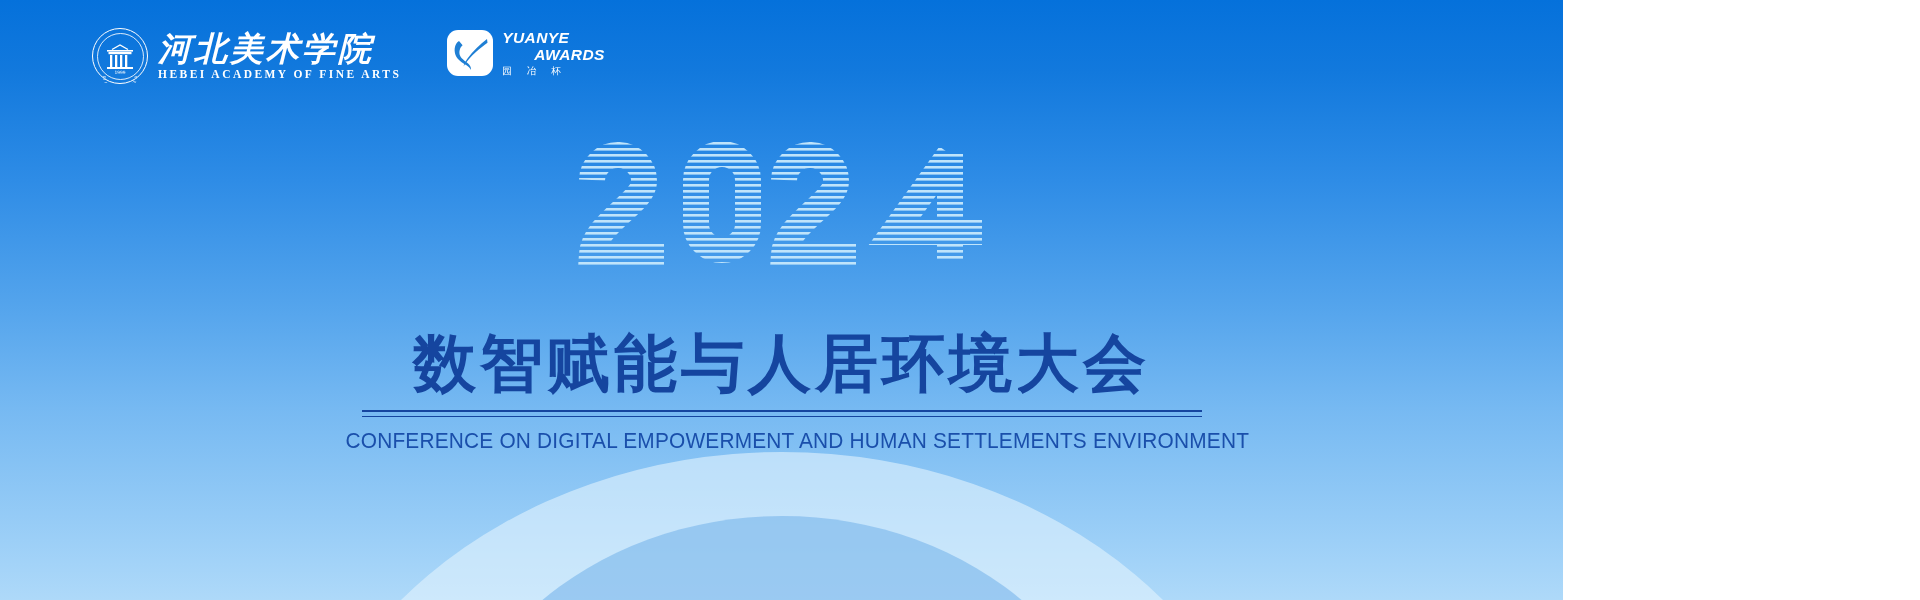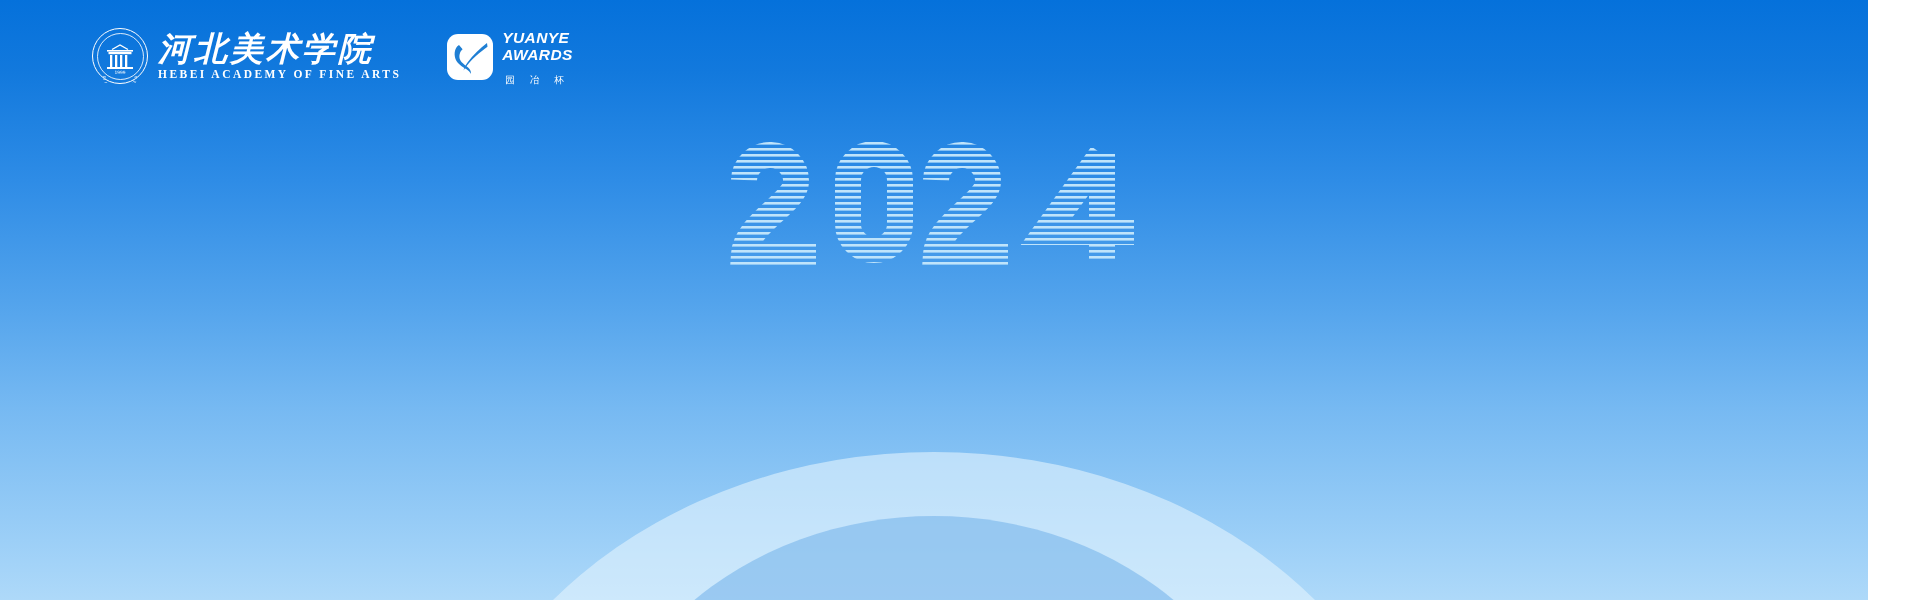--- a/index.html
+++ b/index.html
@@ -2,21 +2,21 @@
 <html lang="zh"><head>
 <meta charset="utf-8">
 <style>
   html, body {
     margin: 0;
     padding: 0;
     background: #ffffff;
   }
   #banner {
     position: relative;
-    width: 1868px;
+    width: 1563px;
     height: 600px;
     overflow: hidden;
     font-family: "Liberation Sans", "DejaVu Sans", sans-serif;
     background: linear-gradient(to bottom,
         #0571db 0%,
         #1279dd 12%,
         #2e8ce6 30%,
         #52a3ec 50%,
         #76b9f2 68%,
         #8ec7f5 82%,
@@ -125,29 +125,28 @@
   .yy-text { display: flex; flex-direction: column; line-height: 1.0; }
   .yy-line1, .yy-line2 {
     font-family: "Liberation Sans", sans-serif;
     font-weight: 700;
     font-size: 15.5px;
     letter-spacing: 0.4px;
     color: #ffffff;
     white-space: nowrap;
     font-style: italic;
   }
-  .yy-line2 { margin-top: 1px; }
+  .yy-line2 { margin-top: 1px; margin-left: 32px; }
   .yy-cn {
-    margin-top: 13px;
+    margin-top: 4px;
     font-size: 9.5px;
     color: #ffffff;
     letter-spacing: 6px;
     white-space: nowrap;
     font-family: "DejaVu Sans", sans-serif;
-    text-align: center;
   }
 
   
   .year-wrap {
     position: absolute;
     top: 136px;
     left: 50%;
     transform: translateX(-50%);
     width: 420px;
     height: 130px;
@@ -304,15 +303,21 @@
 
         <path d="M124 44 A26 26 0 0 1 176 44 L176 88 A26 26 0 0 1 124 88 Z"></path>
 
         <path d="M212 44 A26 26 0 1 1 264 46 C264 66 214 88 212 118 L284 118"></path>
 
         <path d="M378 18 L322 96 L410 96 M378 18 L378 124"></path>
       </g>
     </svg>
   </div>
 
+  <div class="headline-block">
+    <div class="headline-cn">数智赋能与人居环境大会</div>
+    <div class="rule"></div>
+    <div class="rule second"></div>
+    <div class="headline-en">CONFERENCE ON DIGITAL EMPOWERMENT AND HUMAN SETTLEMENTS ENVIRONMENT</div>
+  </div>
 
 
 </div>
 
 </body></html>

